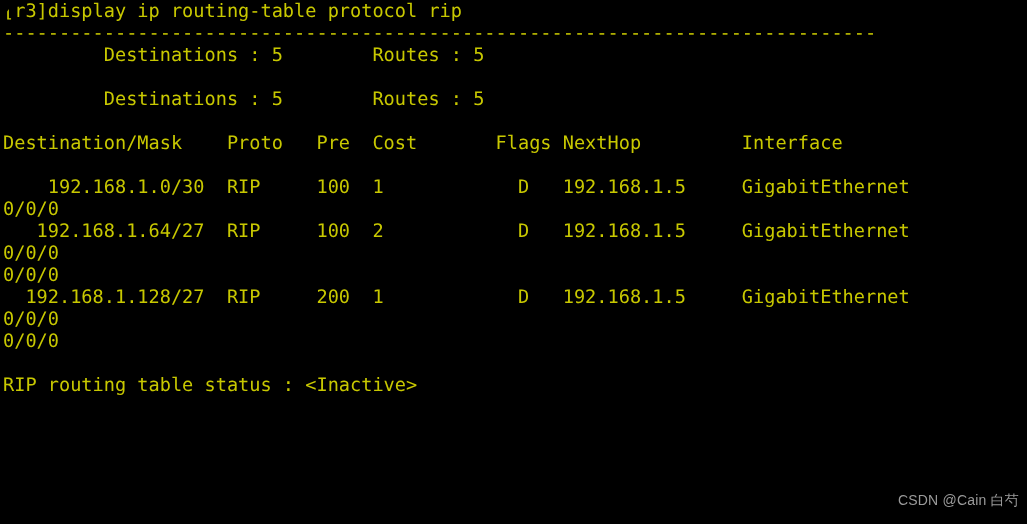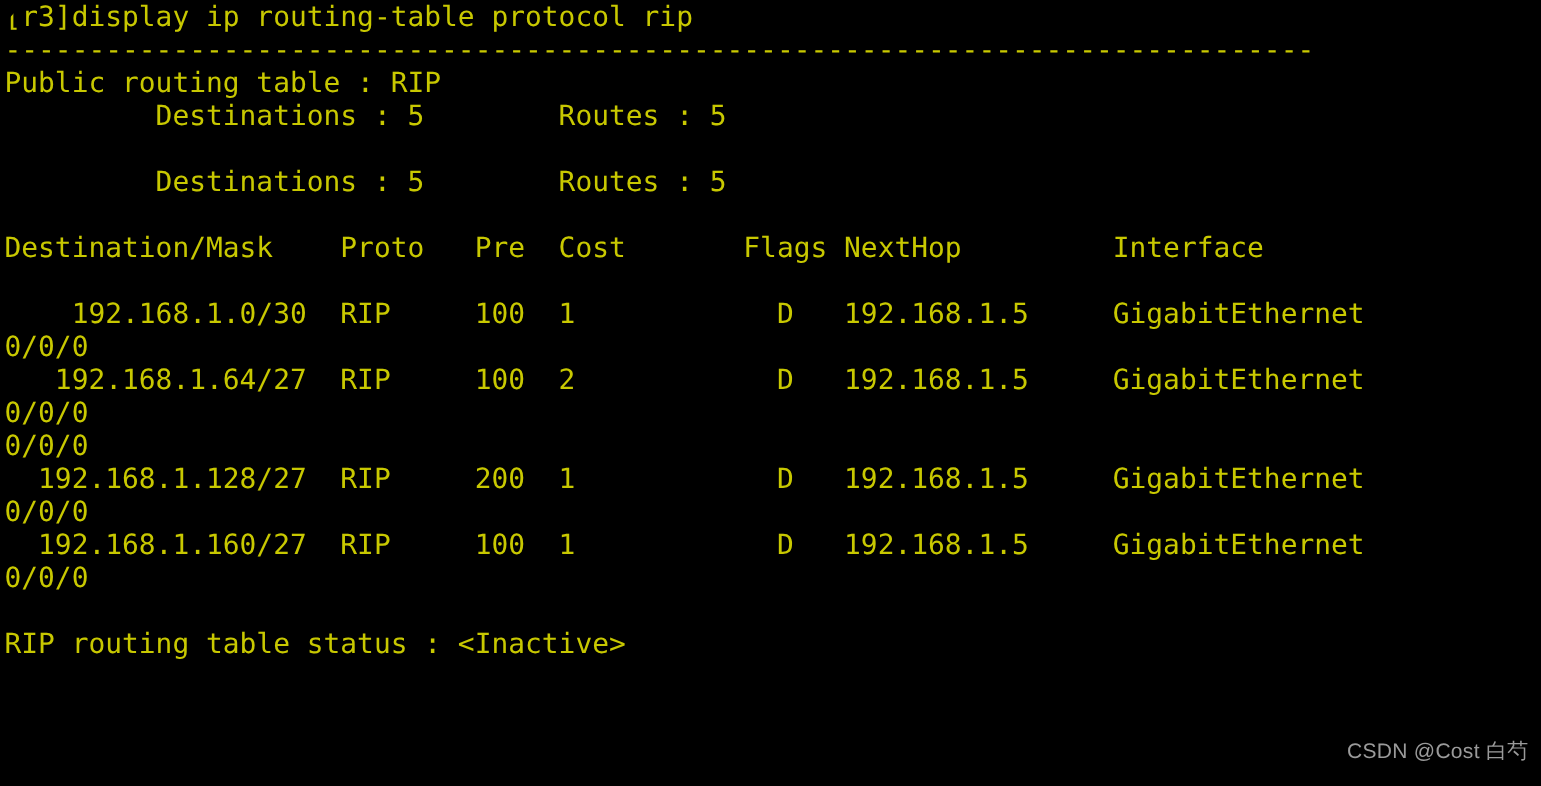--- a/index.html
+++ b/index.html
@@ -52,36 +52,34 @@
     letter-spacing: 0.2px;
   }
 </style>
 </head>
 <body>
 
 <div id="terminal">
 
   <div class="line">[r3]display ip routing-table protocol rip</div>
   <div class="line">------------------------------------------------------------------------------</div>
-  <div class="line">Public routing table : RIP</div>
   <div class="line">         Destinations : 5        Routes : 5</div>
   <div class="line blank"></div>
   <div class="line">         Destinations : 5        Routes : 5</div>
   <div class="line blank"></div>
   <div class="line">Destination/Mask    Proto   Pre  Cost       Flags NextHop         Interface</div>
   <div class="line blank"></div>
 
   <div class="line">    192.168.1.0/30  RIP     100  1            D   192.168.1.5     GigabitEthernet</div>
   <div class="line">0/0/0</div>
   <div class="line">   192.168.1.64/27  RIP     100  2            D   192.168.1.5     GigabitEthernet</div>
   <div class="line">0/0/0</div>
   <div class="line">0/0/0</div>
   <div class="line">  192.168.1.128/27  RIP     200  1            D   192.168.1.5     GigabitEthernet</div>
   <div class="line">0/0/0</div>
-  <div class="line">  192.168.1.160/27  RIP     100  1            D   192.168.1.5     GigabitEthernet</div>
   <div class="line">0/0/0</div>
 
   <div class="line blank"></div>
   <div class="line">RIP routing table status : &lt;Inactive&gt;</div>
 
 </div>
 
-<div id="watermark">CSDN @Cost 白芍</div>
+<div id="watermark">CSDN @Cain 白芍</div>
 
 </body></html>

